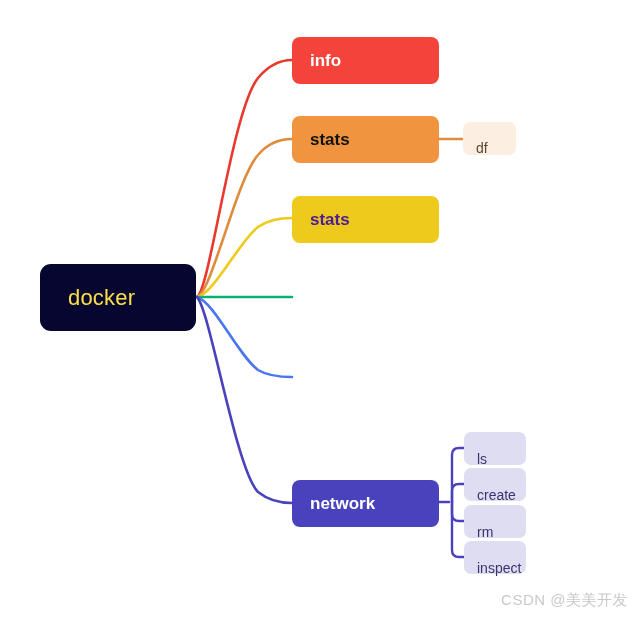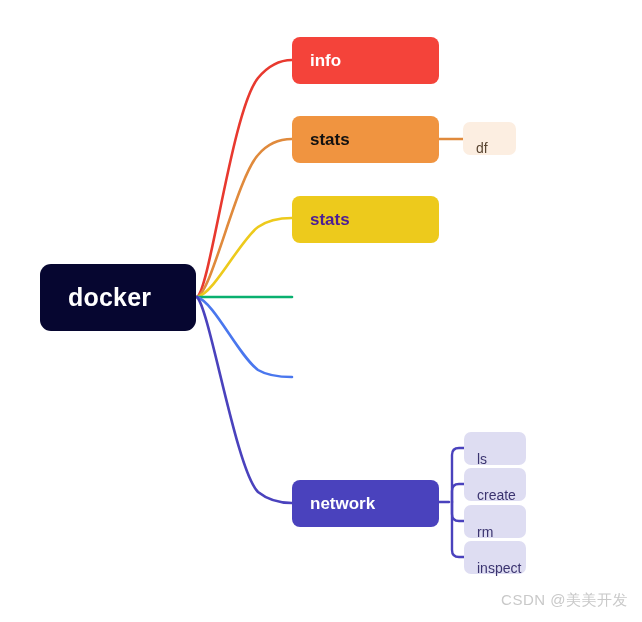--- a/index.html
+++ b/index.html
@@ -43,23 +43,23 @@
   .node-root {
     left: 40px;
     top: 264px;
     width: 156px;
     height: 67px;
     background: #060630;
     border-radius: 11px;
     padding-left: 28px;
   }
   .node-root .label {
-    color: #ffffff;
-    font-size: 25px;
-    font-weight: bold;
+    color: #fde047;
+    font-size: 22px;
+    font-weight: normal;
     letter-spacing: 0.2px;
   }
 
   
   .node-l1 {
     left: 292px;
     width: 147px;
     height: 47px;
     padding-left: 18px;
     border-radius: 8px;

